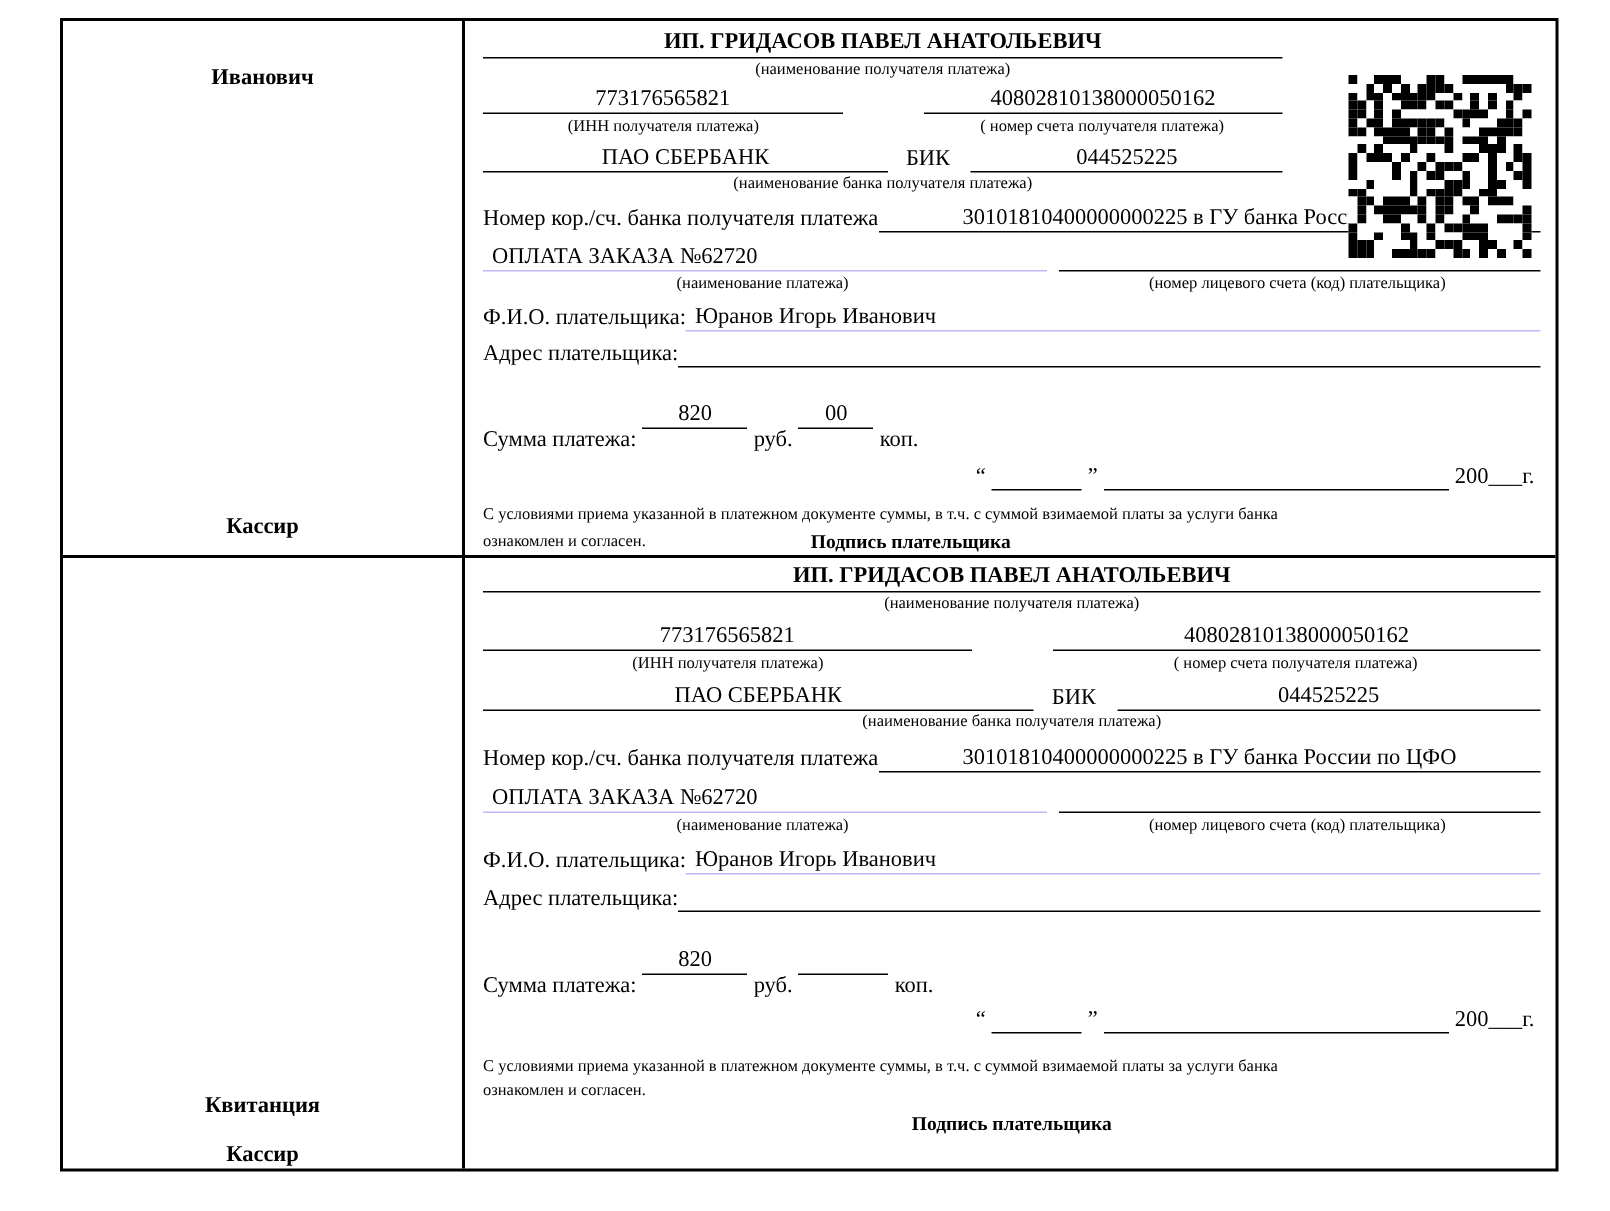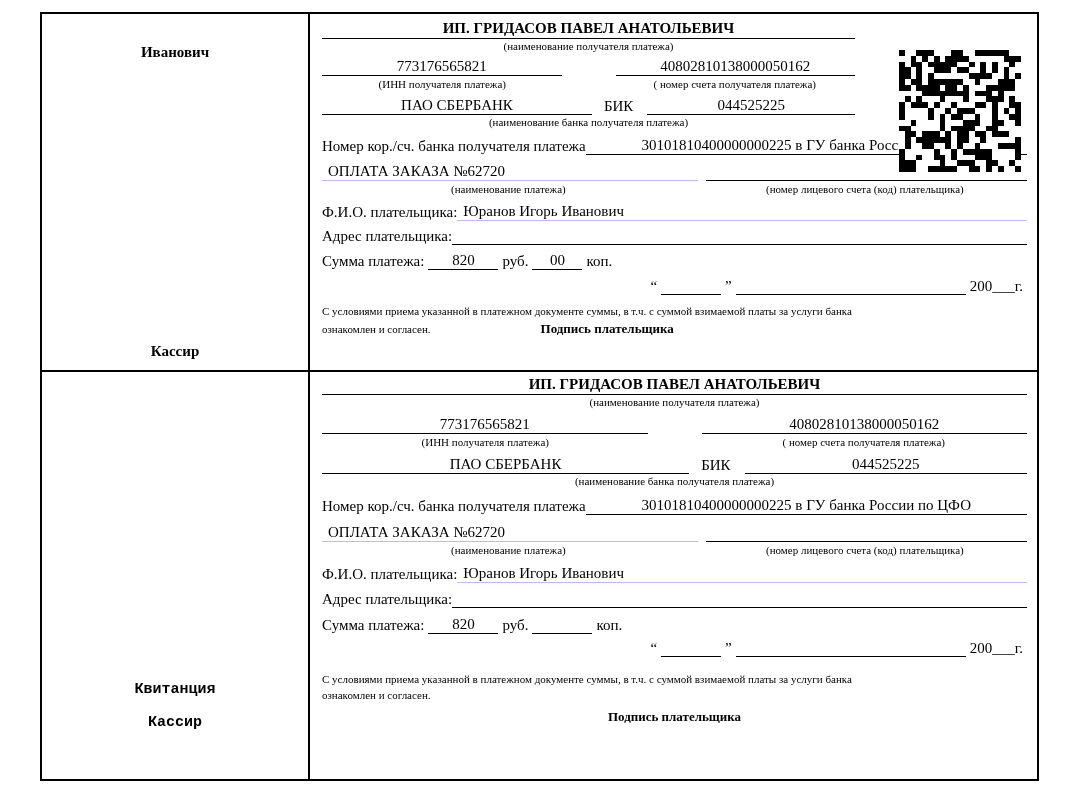--- a/index.html
+++ b/index.html
@@ -13,21 +13,21 @@
     position:absolute; left:40px; top:12px; width:999px; height:769px;
     border:2px solid #000;
     display:grid; grid-template-columns:268px 1fr; grid-template-rows:358px auto;
   }
   .cell { position:relative; }
   .cell.left { border-right:2px solid #000; display:flex; flex-direction:column; align-items:center; }
   .cell.toprow { border-bottom:2px solid #000; }
   .stub-label { font-weight:bold; font-size:15px; }
   .left.toprow { padding-top:30px; }
   .left.toprow .cashier { margin-top:auto; margin-bottom:10px; }
-  .left.botrow { justify-content:flex-end; padding-bottom:48px; gap:16px;font-family:Liberation Mono, monospace; }
+  .left.botrow { justify-content:flex-end; gap:16px; }
 
   .cell.right { padding:4px 10px 0 12px; }
   .row { display:flex; align-items:flex-end; }
   .plain { white-space:nowrap; }
   .ul { border-bottom:1px solid #000; }
   .ul-c { border-bottom:1px solid #000; text-align:center; }
   .ul-l { border-bottom:1px solid #c4b5fd; text-align:left; padding-left:6px; }
   .grow { flex:1; }
   .cap { font-size:11px; text-align:center; line-height:14px; }
   .cap-l { font-size:11px; line-height:16px; }
@@ -51,21 +51,21 @@
   .capsrow .col { flex:1; }
   .bankrow { margin-top:6px; gap:0; }
   .bankrow .b1 { flex:1.3; }
   .bik-label { padding:0 14px 0 12px; }
   .bankrow .b2 { flex:1; }
   .corr-row { margin-top:8px; }
   .purpose-row { margin-top:8px; gap:8px; }
   .p55 { flex:1.15; } .p45 { flex:1; }
   .caps2 { margin-top:1px; gap:8px; }
   .fio-row, .addr-row, .amt-row { margin-top:7px; }
-  .amt-row .ul-c { margin:0 4px; }
+  .amt-row .ul-c { margin:16px 4px; }
   .date-row { margin-top:8px; justify-content:flex-end; padding-right:4px; gap:4px; }
   .agree { margin-top:8px; }
   .agree2 { margin-top:2px; align-items:flex-start; }
   .sig { font-weight:bold; font-size:13px; margin-left:110px; }
   .sig-center { font-weight:bold; font-size:13px; text-align:center; margin-top:6px; }
 
   
   .qr { position:absolute; right:16px; top:36px; width:122px; height:122px;
     display:grid; grid-template-columns:repeat(21,1fr); grid-template-rows:repeat(21,1fr); background:#fff; }
   .qr i { background:#fff; }

